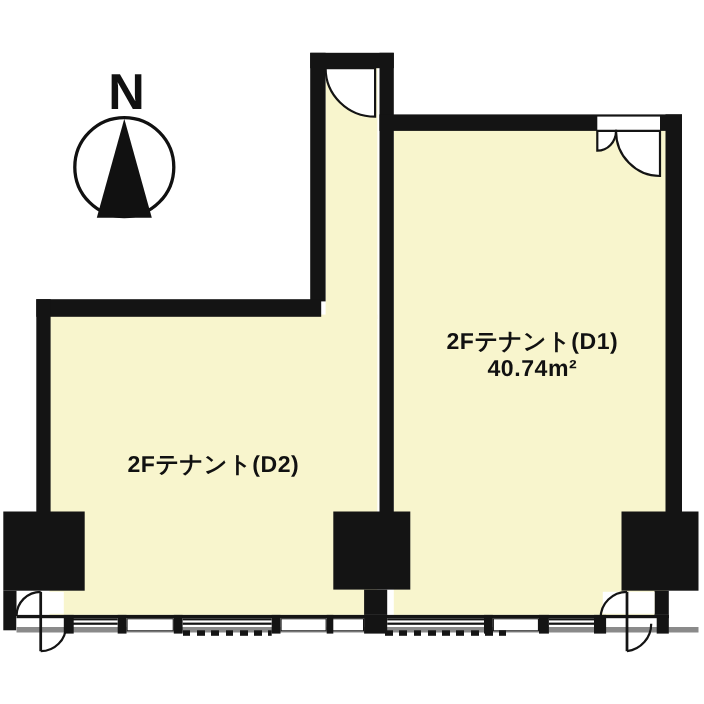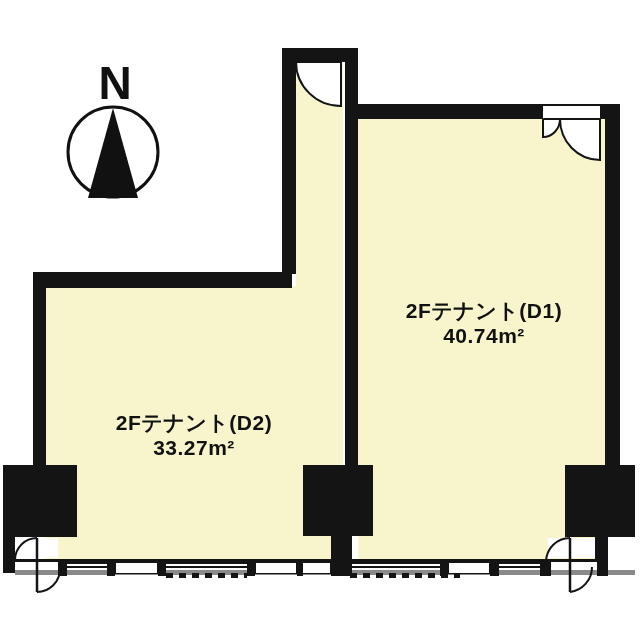--- a/index.html
+++ b/index.html
@@ -103,16 +103,15 @@
   </svg>
 
   <div class="compass-n">N</div>
 
   <div class="room-label" style="left:360px;top:298px;width:248px;">
     <div>2Fテナント(D1)</div>
     <div>40.74m²</div>
   </div>
   <div class="room-label" style="left:45px;top:382px;width:298px;margin-top:28px;">
     <div>2Fテナント(D2)</div>
-    <div>33.27m²</div>
   </div>
 
 </div>
 
 </body></html>

